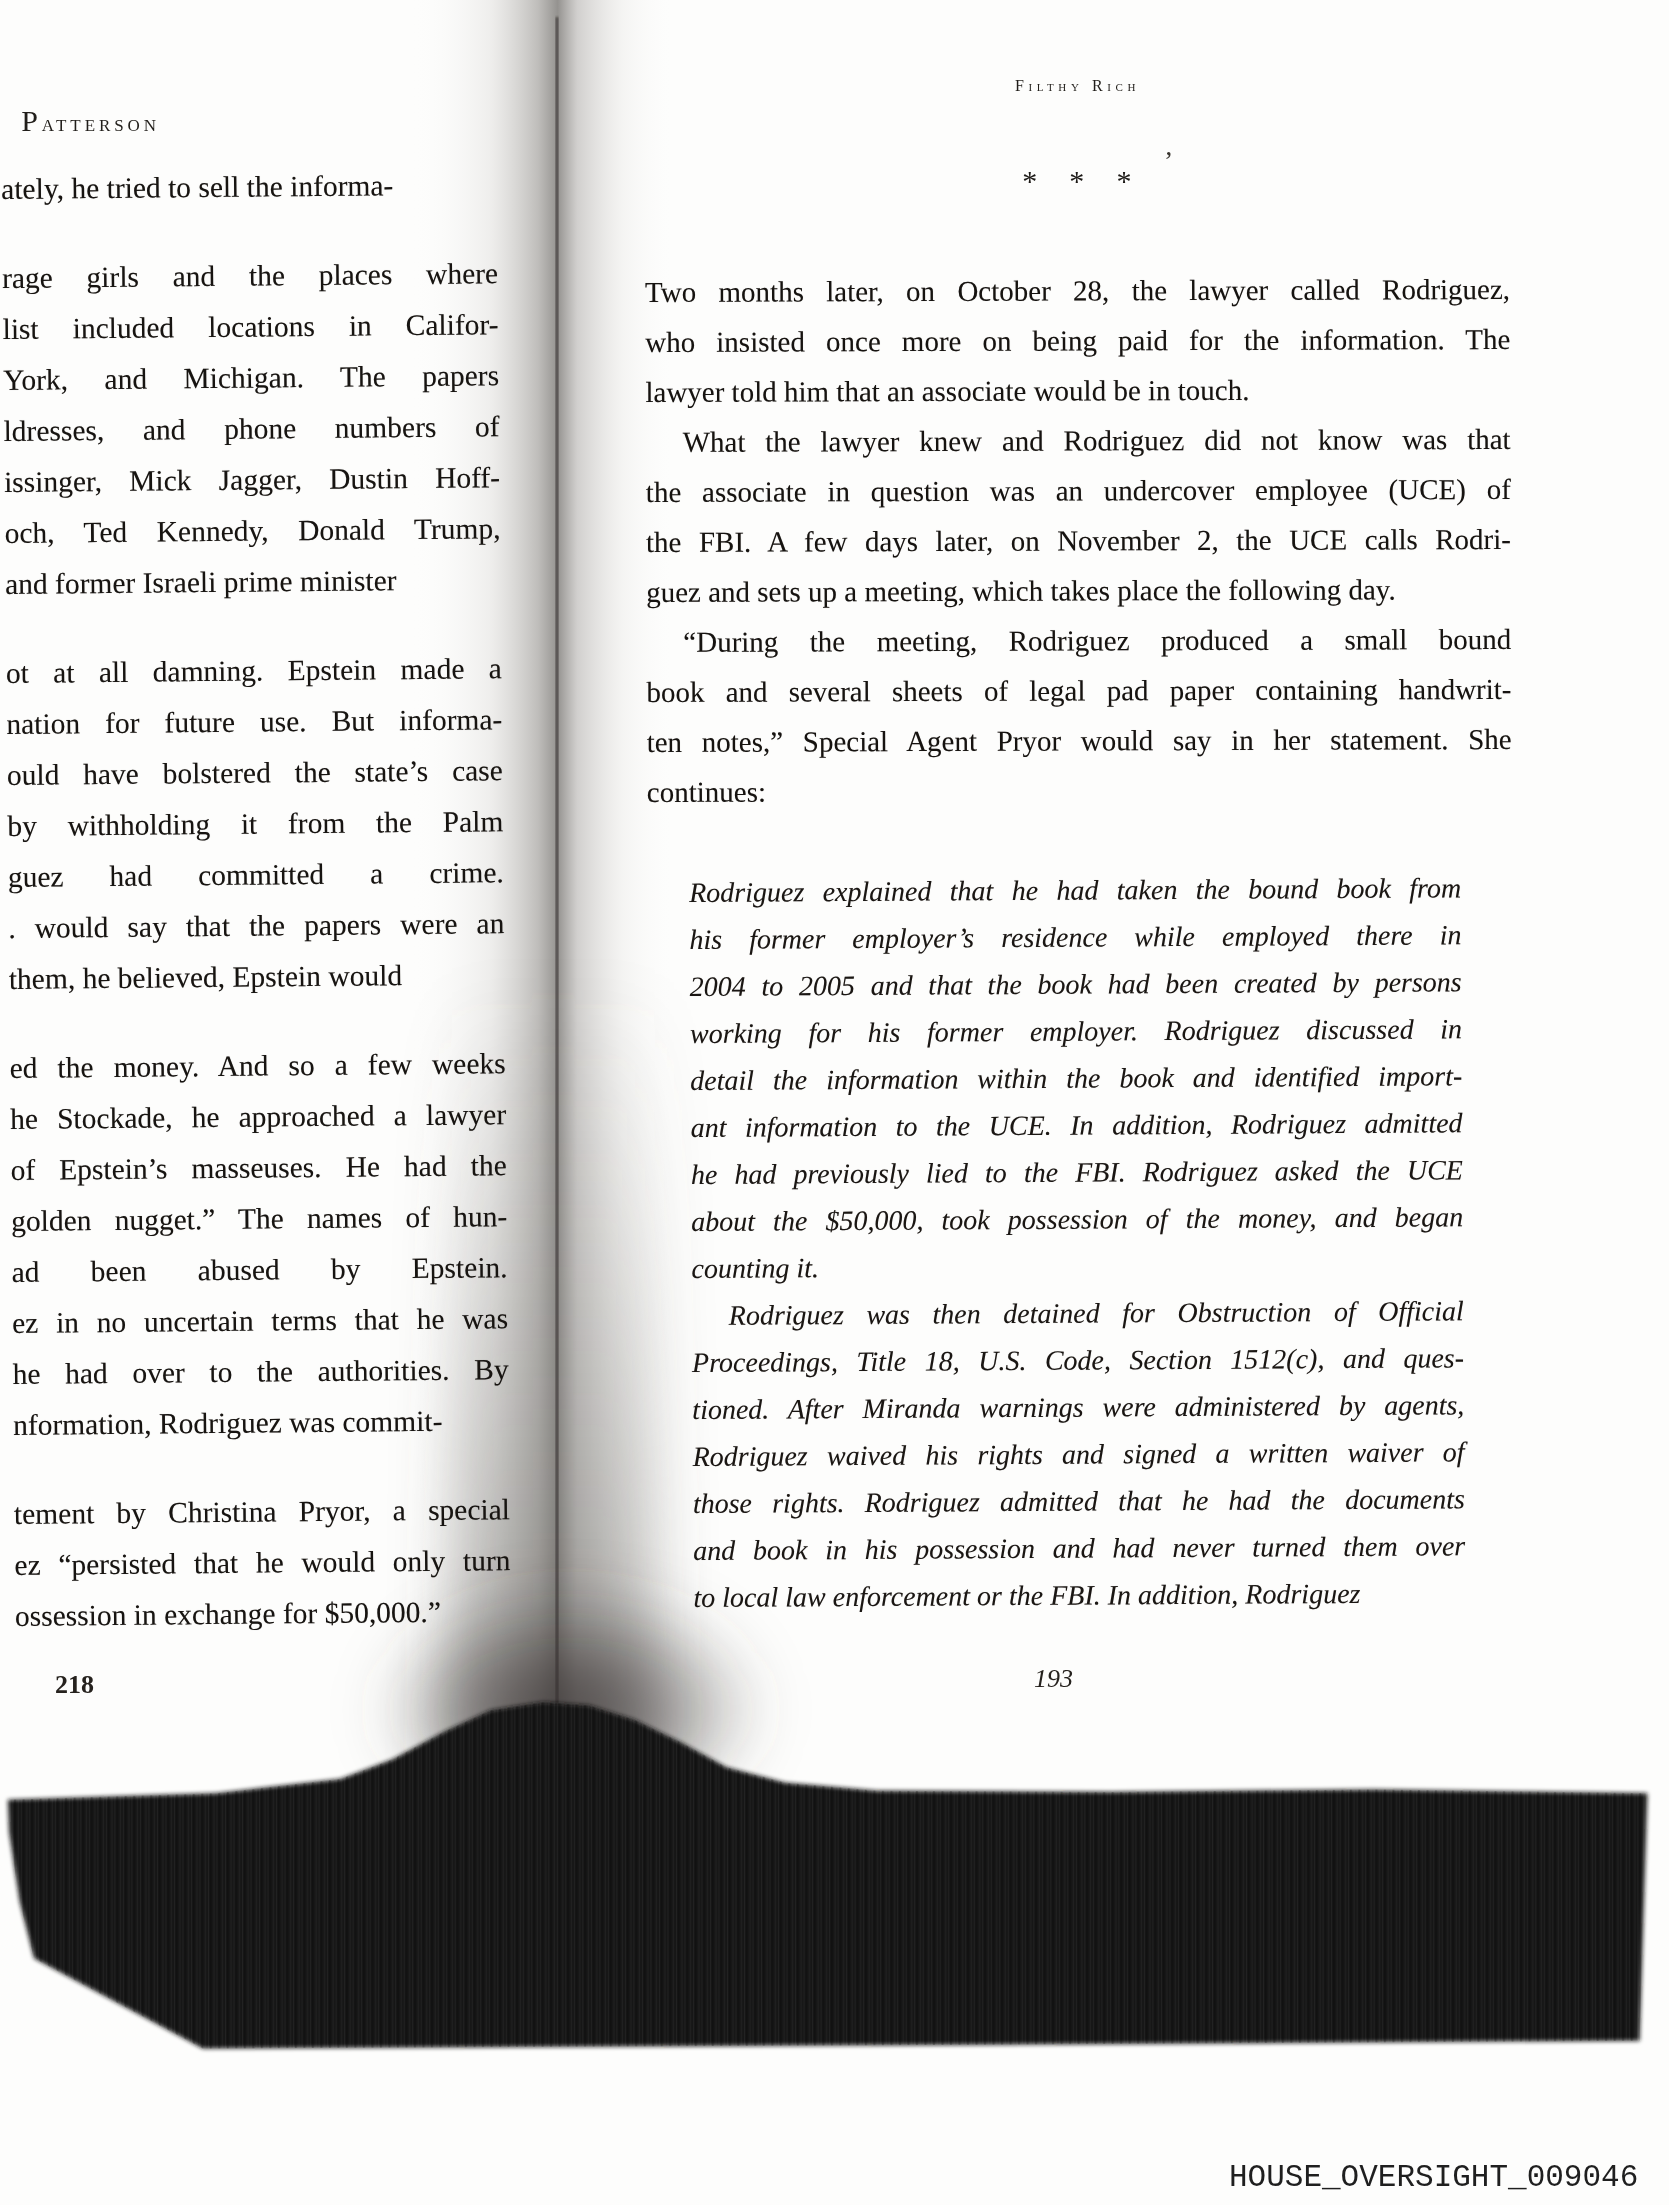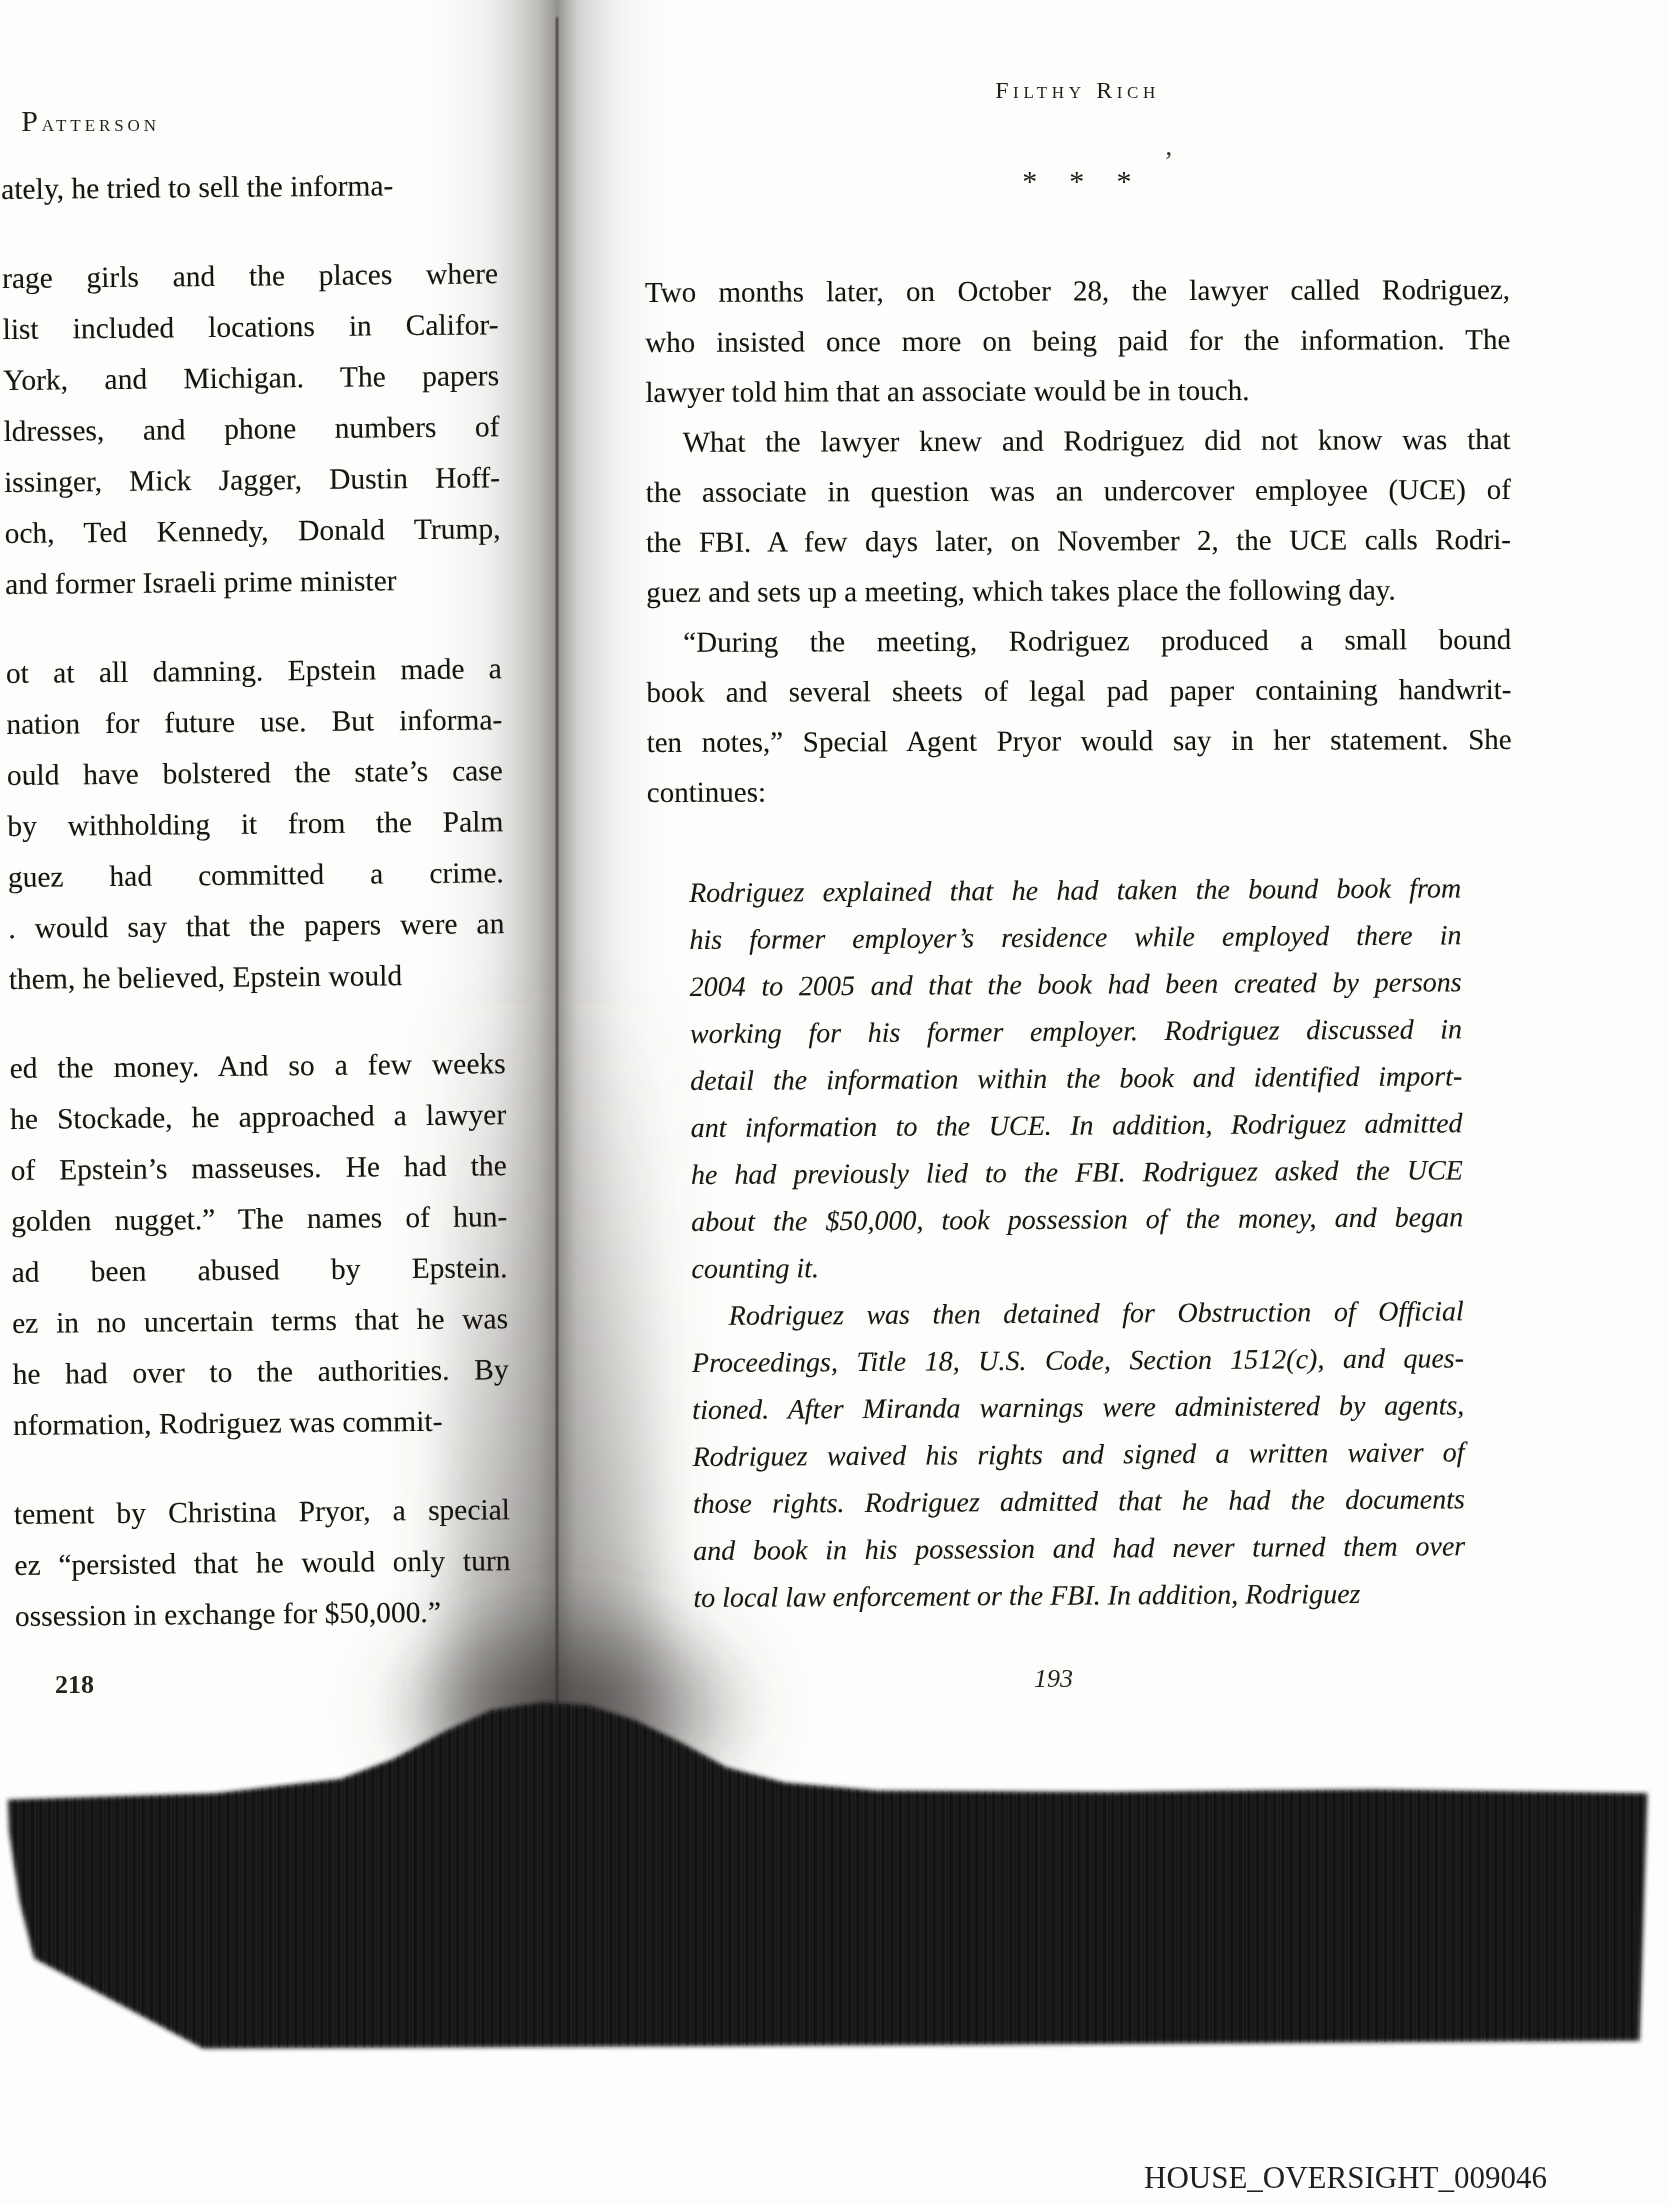--- a/index.html
+++ b/index.html
@@ -29,21 +29,21 @@
     transform:rotate(-0.55deg);transform-origin:0 0;
     color:#171411;
     text-shadow:0 0 0.7px rgba(25,20,15,0.35);
   }
   .left-text .para + .para{margin-top:38px;}
   .left-pagenum{left:55px;top:1670px;font-size:26px;color:#26221e;font-weight:bold;}
 
   
   .right-header{
     left:645px;top:77px;width:865px;text-align:center;
-    font-size:24px;font-variant:small-caps;letter-spacing:4.6px;
+    font-size:16px;font-variant:small-caps;letter-spacing:4.6px;
     color:#211e1a;
   }
   .section-break{
     left:645px;top:164px;width:865px;text-align:center;
     font-size:30px;word-spacing:22px;letter-spacing:1.3px;
     color:#1c1916;
   }
   .stray-mark{left:1164px;top:145px;font-size:27.5px;color:#3a3631;}
   .right-text{
     left:645px;top:267px;width:865px;
@@ -62,22 +62,22 @@
   .right-pagenum{left:1034px;top:1664px;font-size:26px;font-style:italic;color:#26221e;}
 
   
   .para{margin:0;padding:0;}
   .line{display:block;text-align:justify;text-align-last:justify;white-space:normal;}
   .line.last{text-align-last:left;}
   .para.indent .line:first-child{text-indent:37px;}
 
   
   .watermark{
-    left:1144px;top:2160px;
-    font-family:Liberation Serif, serif;
+    left:1229px;top:2160px;
+    font-family:Liberation Mono, monospace;
     font-size:31px;letter-spacing:0px;color:#1f1f1f;
     z-index:3;
   }
 </style>
 </head>
 <body>
 
 <div id="canvas">
 
   <svg id="scan-bg" width="1669" height="2205" viewBox="0 0 2550 3369">

